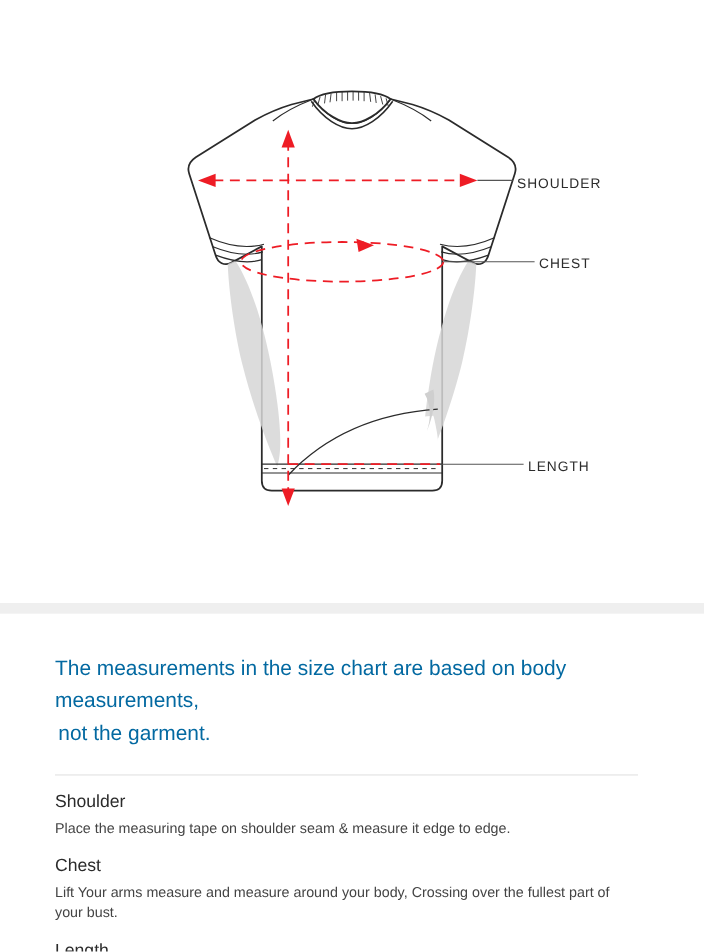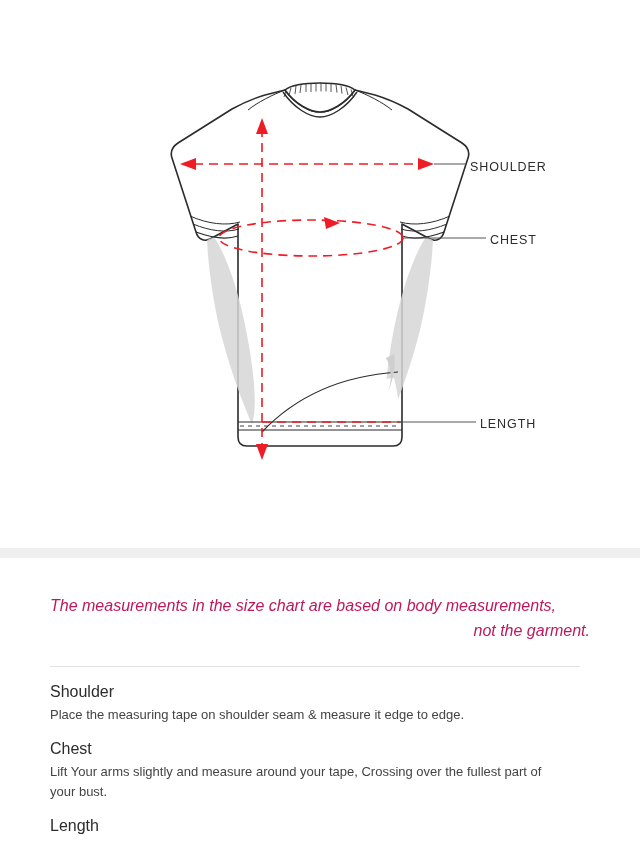--- a/index.html
+++ b/index.html
@@ -50,27 +50,26 @@
   
   .text-panel {
     position: relative;
     width: 640px;
     height: 307px;
     background: #ffffff;
     box-sizing: border-box;
     padding: 36px 50px 0 50px;
   }
   .intro {
-    font-size: 16px;
+    font-size: 19px;
     line-height: 1.55;
-    color: #be185d;
+    color: #0369a1;
     margin: 0 0 22px 0;
-    font-style: italic;
-  }
-  .intro .line2 { display: block; padding-left: 3px; text-align: right; }
+  }
+  .intro .line2 { display: block; padding-left: 3px; }
 
   .hr {
     border: 0;
     border-top: 1px solid #e2e2e2;
     margin: 0 0 16px 0;
     width: 530px;
   }
 
   .section { margin-bottom: 16px; }
   .section-title {
@@ -208,19 +207,19 @@
 
   <hr class="hr">
 
   <div class="section">
     <h3 class="section-title">Shoulder</h3>
     <p class="section-body">Place the measuring tape on shoulder seam &amp; measure it edge to edge.</p>
   </div>
 
   <div class="section">
     <h3 class="section-title">Chest</h3>
-    <p class="section-body">Lift Your arms slightly and measure around your tape, Crossing over the fullest part of your bust.</p>
+    <p class="section-body">Lift Your arms measure and measure around your body, Crossing over the fullest part of your bust.</p>
   </div>
 
   <div class="section">
     <h3 class="section-title">Length</h3>
   </div>
 </div>
 
 </body></html>

